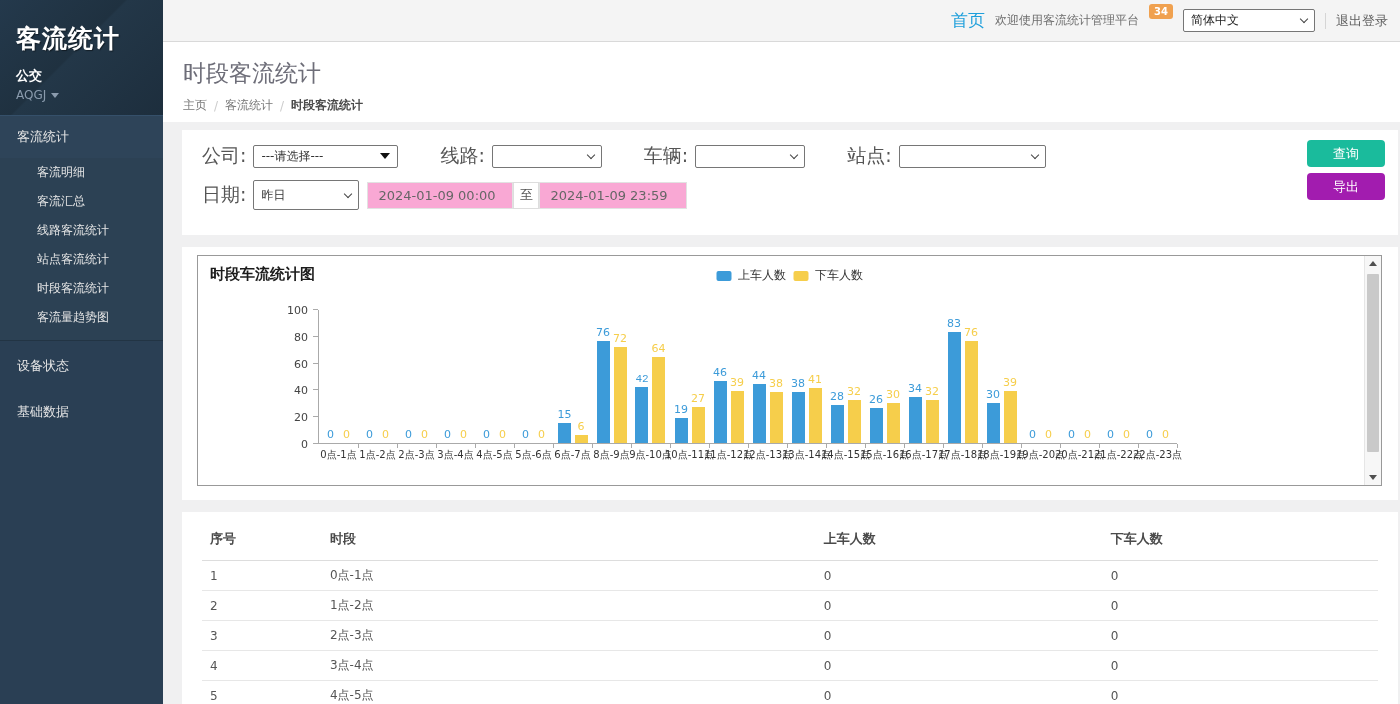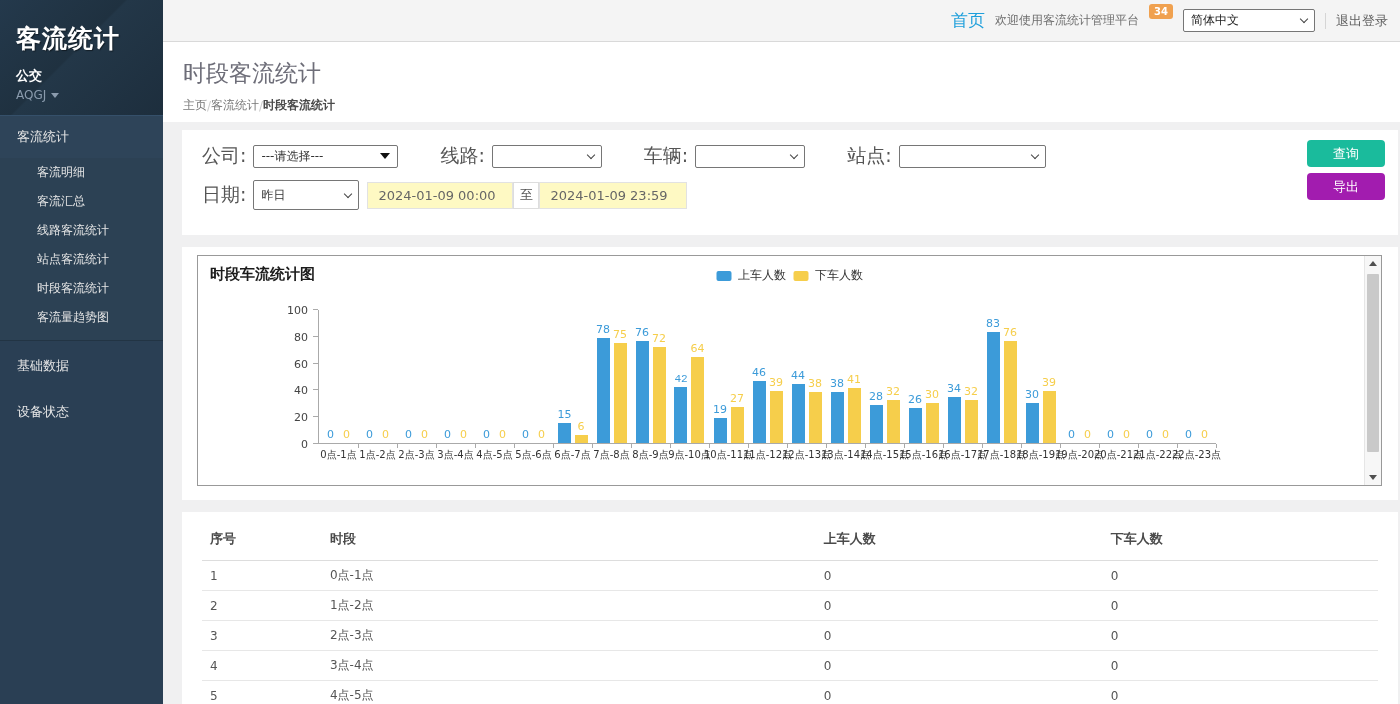--- a/index.html
+++ b/index.html
@@ -38,42 +38,42 @@
   .lang-select{
     width:132px;height:23px;background:#fff;border:1px solid #767676;border-radius:2px;
     display:flex;align-items:center;justify-content:space-between;padding:0 7px;font-size:12px;color:#222;cursor:pointer;
   }
   .chev{width:6px;height:6px;border-right:1.4px solid #444;border-bottom:1.4px solid #444;transform:rotate(45deg);margin-top:-3px;}
   .nav-divider{width:1px;height:16px;background:#d5d5d5;}
   .logout-link{color:#5d5d5d;font-size:13px;text-decoration:none;cursor:pointer;}
   
   .page-head{background:#fff;padding:16px 20px 10px 20px;height:80px;}
   .page-title{margin:0;font-size:23px;font-weight:normal;color:#6d6d78;}
-  .breadcrumb{margin-top:8px;font-size:12px;color:#777;display:flex;align-items:center;}
+  .breadcrumb{margin-top:8px;font-size:12px;color:#777;display:flex;gap:7px;align-items:center;}
   .breadcrumb a{color:#777;text-decoration:none;cursor:pointer;}
   .breadcrumb .sep{color:#ccc;}
   .breadcrumb .current{color:#4a4a4a;font-weight:bold;}
   
   .content{padding:8px 2px 0 19px;}
   .panel{background:#fff;margin-bottom:12px;}
   
   .filter-panel{position:relative;padding:13px 18px 14px 20px;}
   .f-row{display:flex;align-items:center;margin-bottom:11px;}
   .f-row:last-child{margin-bottom:0;}
   .f-label{font-size:19px;color:#555;margin-right:7px;}
   .sel{
     height:23px;background:#fff;border:1px solid #767676;border-radius:2px;
     display:flex;align-items:center;justify-content:space-between;padding:0 7px;
     font-size:12px;color:#333;cursor:pointer;
   }
   .sel.tall{height:30px;}
   .gap{margin-right:42px;}
   .tri-down{width:0;height:0;border-left:5px solid transparent;border-right:5px solid transparent;border-top:6px solid #111;}
   .date-input{
-    height:27px;background:#fef9c3;border:1px solid #E2E2E2;color:#666;font-size:13px;
+    height:27px;background:#f9a8d4;border:1px solid #E2E2E2;color:#666;font-size:13px;
     display:flex;align-items:center;padding:0 10px;cursor:text;
   }
   .to-box{height:27px;border:1px solid #ddd;background:#fff;color:#555;font-size:13px;display:flex;align-items:center;justify-content:center;width:26px;}
   .f-buttons{position:absolute;right:13px;top:10px;display:flex;flex-direction:column;gap:6px;}
   .btn{width:78px;height:27px;border:none;border-radius:4px;color:#fff;font-size:13px;cursor:pointer;font-family:inherit;}
   .btn-query{background:#1ABB9C;text-align:center;}
   .btn-export{background:#a21caf;}
   
   .chart-panel{padding:8px 16px 14px 15px;}
   .chart-box{position:relative;height:231px;border:1px solid #999;background:#fff;}
@@ -127,22 +127,22 @@
     <nav>
       <div class="menu-section active">客流统计</div>
       <div class="submenu">
           <div class="sub-item">客流明细</div>
           <div class="sub-item">客流汇总</div>
           <div class="sub-item">线路客流统计</div>
           <div class="sub-item">站点客流统计</div>
           <div class="sub-item">时段客流统计</div>
           <div class="sub-item">客流量趋势图</div>
         </div>
+      <div class="menu-section plain">设备状态</div>
       <div class="menu-section plain">基础数据</div>
-      <div class="menu-section plain">设备状态</div>
     </nav>
   </aside>
 
   <div class="main">
 
     <header class="topnav">
       <a class="home-link">首页</a>
       <span class="welcome">欢迎使用客流统计管理平台</span>
       <span class="badge">34</span>
       <div class="lang-select">
@@ -308,32 +308,20 @@
                 </div>
                 <div class="bar-wrap">
                   <div class="bar-label" style="color: rgb(246, 206, 75);">6</div>
                   <div class="bar" style="height: 8.04px; background: rgb(246, 206, 75);"></div>
                 </div>
                 <div class="xtick"></div>
                 <div class="xlabel">6点-7点</div>
               </div>
               <div class="cat-group">
                 <div class="bar-wrap">
-                  <div class="bar-label" style="color: rgb(60, 155, 217);">78</div>
-                  <div class="bar" style="height: 104.52px; background: rgb(60, 155, 217);"></div>
-                </div>
-                <div class="bar-wrap">
-                  <div class="bar-label" style="color: rgb(246, 206, 75);">75</div>
-                  <div class="bar" style="height: 100.5px; background: rgb(246, 206, 75);"></div>
-                </div>
-                <div class="xtick"></div>
-                <div class="xlabel">7点-8点</div>
-              </div>
-              <div class="cat-group">
-                <div class="bar-wrap">
                   <div class="bar-label" style="color: rgb(60, 155, 217);">76</div>
                   <div class="bar" style="height: 101.84px; background: rgb(60, 155, 217);"></div>
                 </div>
                 <div class="bar-wrap">
                   <div class="bar-label" style="color: rgb(246, 206, 75);">72</div>
                   <div class="bar" style="height: 96.48px; background: rgb(246, 206, 75);"></div>
                 </div>
                 <div class="xtick"></div>
                 <div class="xlabel">8点-9点</div>
               </div>

